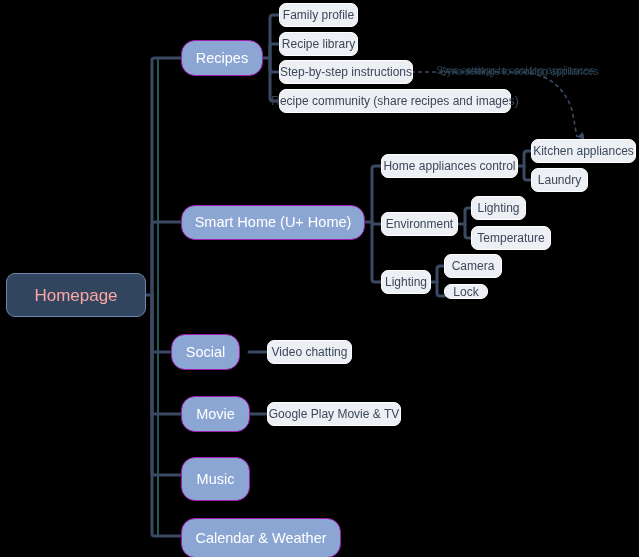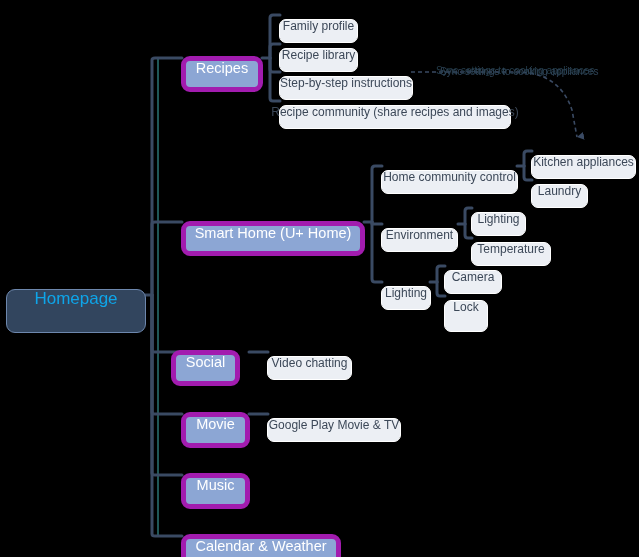--- a/index.html
+++ b/index.html
@@ -6,37 +6,36 @@
   html,body{margin:0;padding:0;background:#000;}
   body{
     font-family:"Liberation Sans","DejaVu Sans",sans-serif;
     width:639px;height:557px;overflow:hidden;position:relative;
   }
   #canvas{position:relative;width:639px;height:557px;background:#000000;}
   svg.links{position:absolute;left:0;top:0;width:639px;height:557px;pointer-events:none;}
 
   .node{
     position:absolute;box-sizing:border-box;
-    display:flex;justify-content:center;
+    display:flex;align-items:center;justify-content:center;
     border-radius:8px;
     white-space:nowrap;
     line-height:1;
-    margin-top:16px;
   }
   
   .node.root{
-    background:#32455e;color:#0ea5e9;
+    background:#32455e;color:#fca5a5;
     border:1px solid #6d87ad;
     font-size:17px;border-radius:9px;
   }
   
   .node.l1{
     background:#8ca6d4;color:#ffffff;
-    border:5px solid #a21caf;
-    font-size:14.5px;border-radius:9px;
+    border:1px solid #a21caf;
+    font-size:14.5px;border-radius:14px;
   }
   
   .node.leaf{
     background:#eceff4;color:#3c4858;
     border:1px solid #ffffff;
     font-size:12px;border-radius:7px;
   }
 
   .edge-label{
     position:absolute;
@@ -138,21 +137,21 @@
   </div>
 
   <div class="node l1" style="left:171px;top:334px;width:69px;height:36px;">
     <span>Social</span>
   </div>
 
   <div class="node l1" style="left:181px;top:396px;width:69px;height:36px;">
     <span>Movie</span>
   </div>
 
-  <div class="node l1" style="left:181px;top:457px;width:69px;height:36px;">
+  <div class="node l1" style="left:181px;top:457px;width:69px;height:44px;">
     <span>Music</span>
   </div>
 
   <div class="node l1" style="left:181px;top:518px;width:160px;height:40px;">
     <span>Calendar &amp; Weather</span>
   </div>
 
   <div class="node leaf" style="left:279px;top:3px;width:79px;height:24px;">
     <span>Family profile</span>
   </div>
@@ -163,21 +162,21 @@
 
   <div class="node leaf" style="left:279px;top:60px;width:134px;height:24px;">
     <span>Step-by-step instructions</span>
   </div>
 
   <div class="node leaf" style="left:279px;top:89px;width:232px;height:24px;">
     <span>Recipe community (share recipes and images)</span>
   </div>
 
   <div class="node leaf" style="left:381px;top:154px;width:137px;height:24px;">
-    <span>Home community control</span>
+    <span>Home appliances control</span>
   </div>
 
   <div class="node leaf" style="left:381px;top:212px;width:77px;height:24px;">
     <span>Environment</span>
   </div>
 
   <div class="node leaf" style="left:381px;top:270px;width:50px;height:24px;">
     <span>Lighting</span>
   </div>
 
@@ -194,21 +193,21 @@
   </div>
 
   <div class="node leaf" style="left:471px;top:226px;width:80px;height:24px;">
     <span>Temperature</span>
   </div>
 
   <div class="node leaf" style="left:444px;top:254px;width:58px;height:24px;">
     <span>Camera</span>
   </div>
 
-  <div class="node leaf" style="left:444px;top:284px;width:44px;height:32px;">
+  <div class="node leaf" style="left:444px;top:284px;width:44px;height:15px;">
     <span>Lock</span>
   </div>
 
   <div class="node leaf" style="left:267px;top:340px;width:85px;height:24px;">
     <span>Video chatting</span>
   </div>
 
   <div class="node leaf" style="left:267px;top:402px;width:134px;height:24px;">
     <span>Google Play Movie &amp; TV</span>
   </div>

